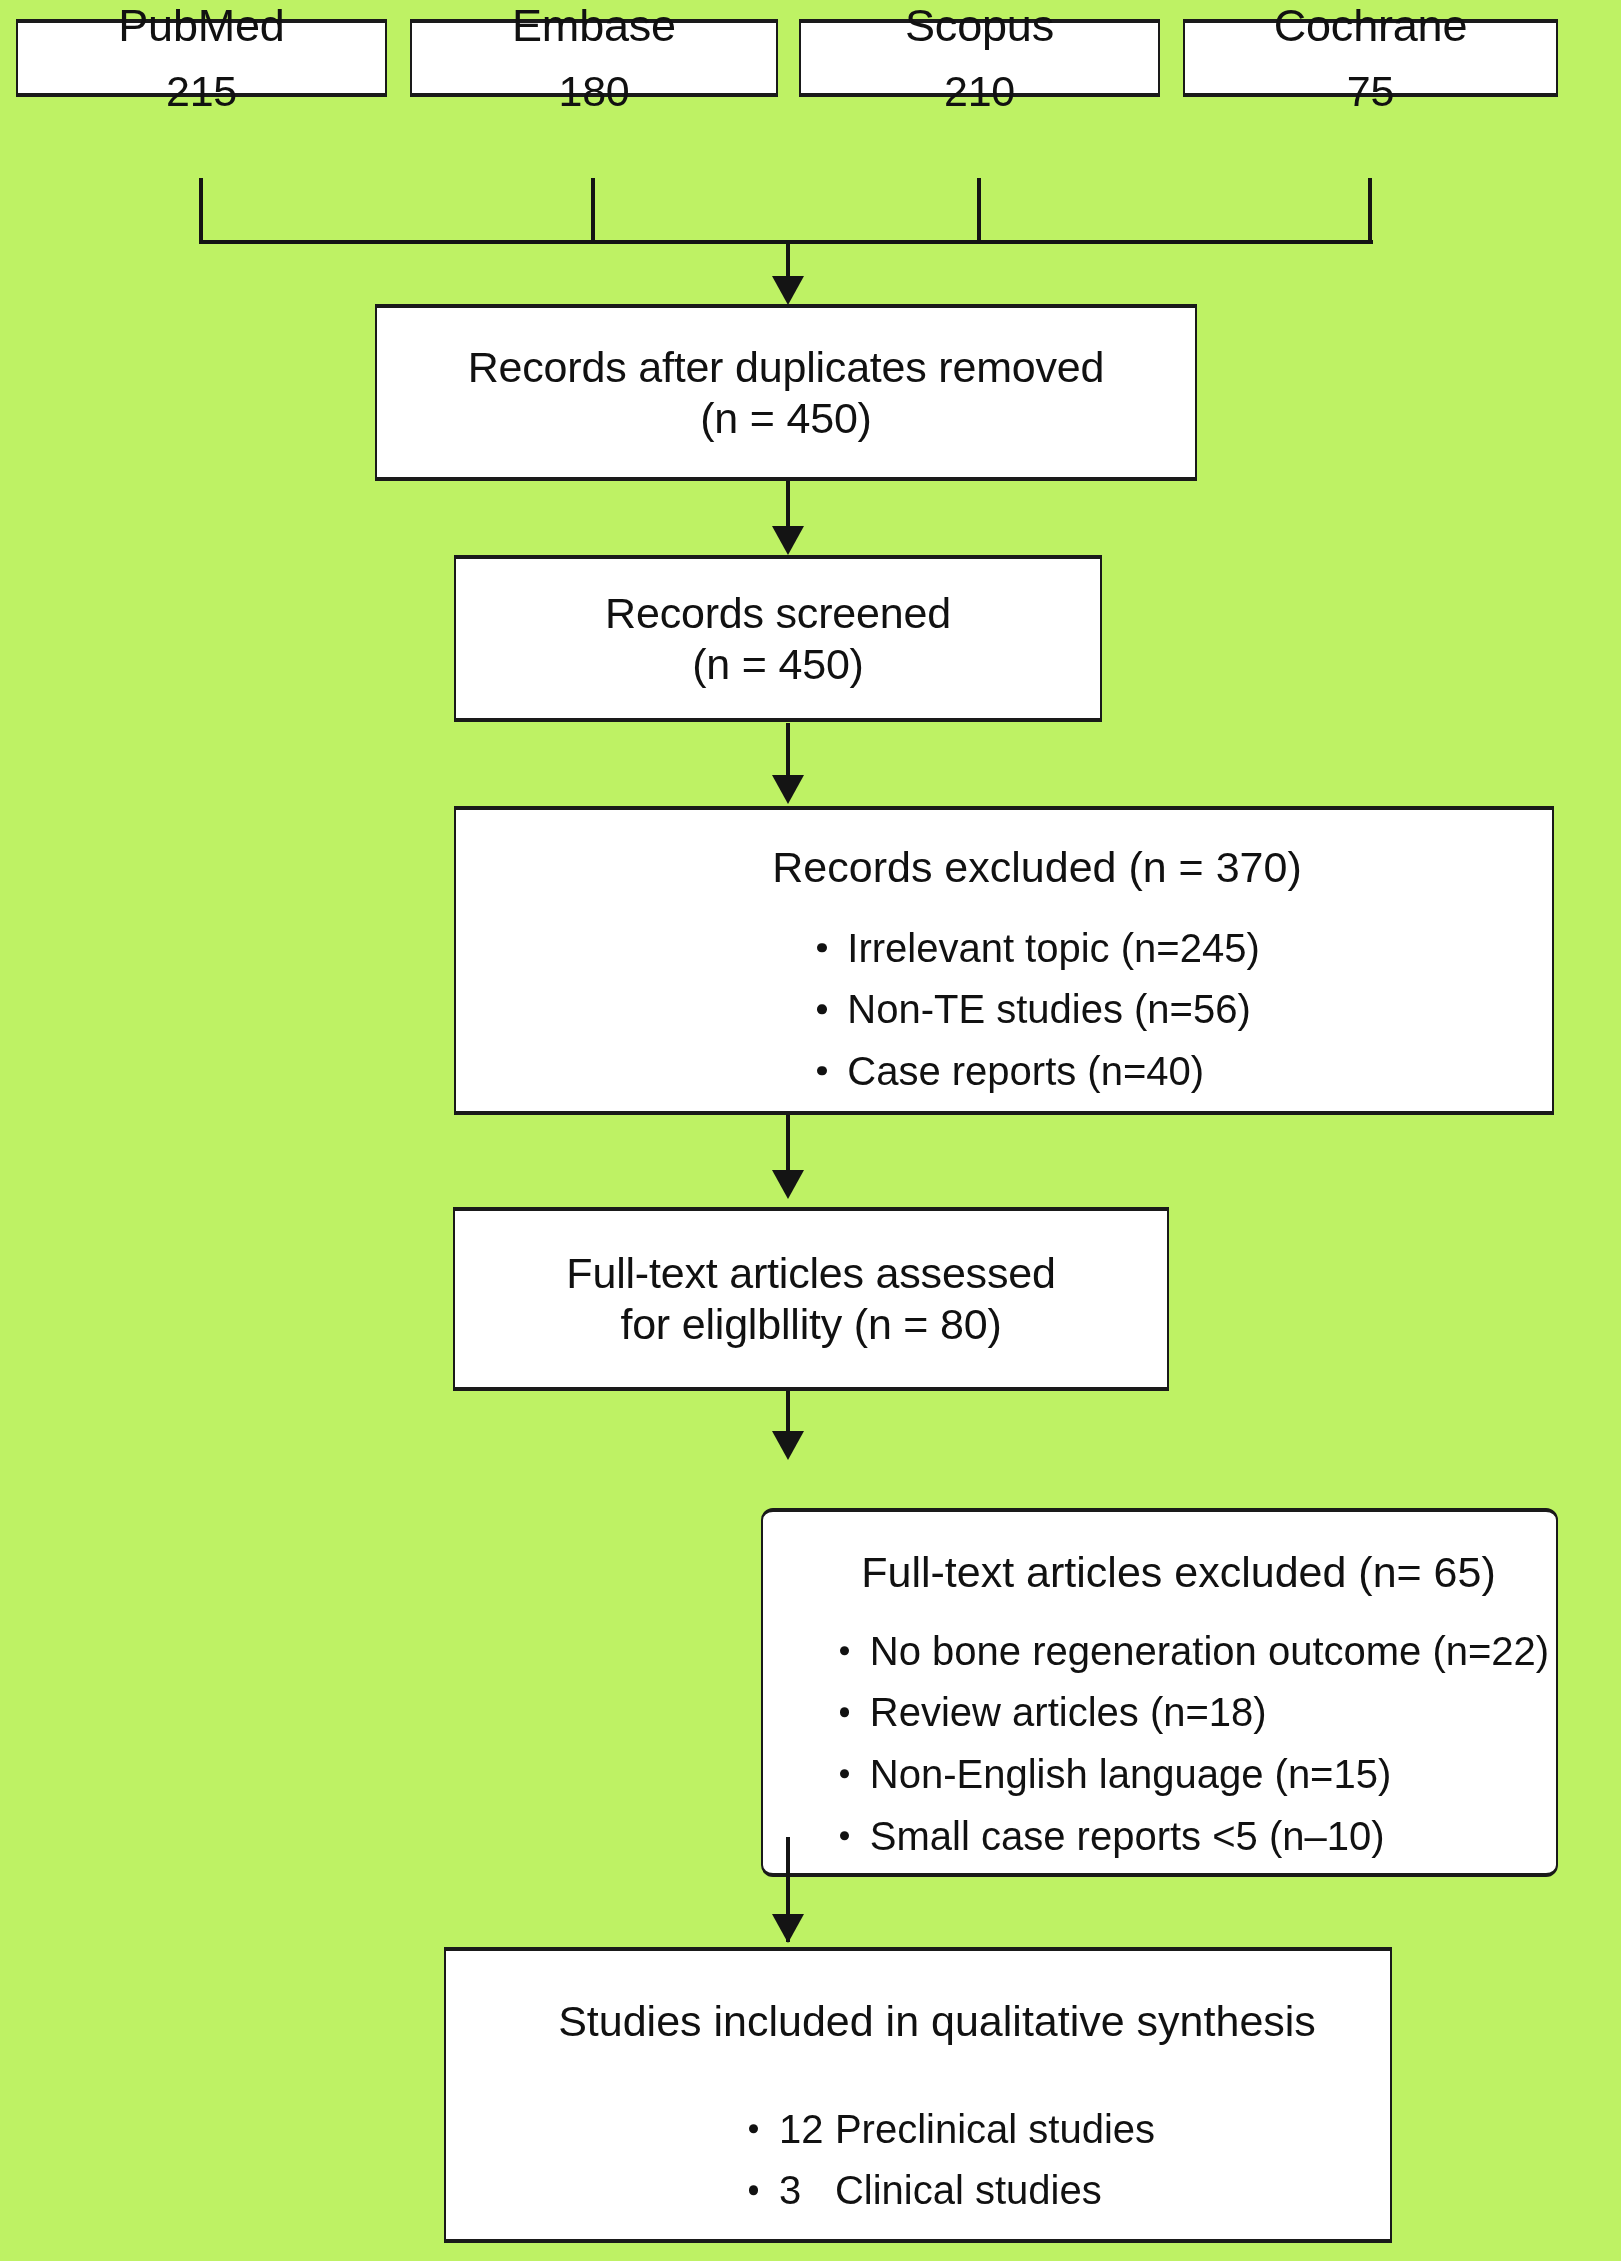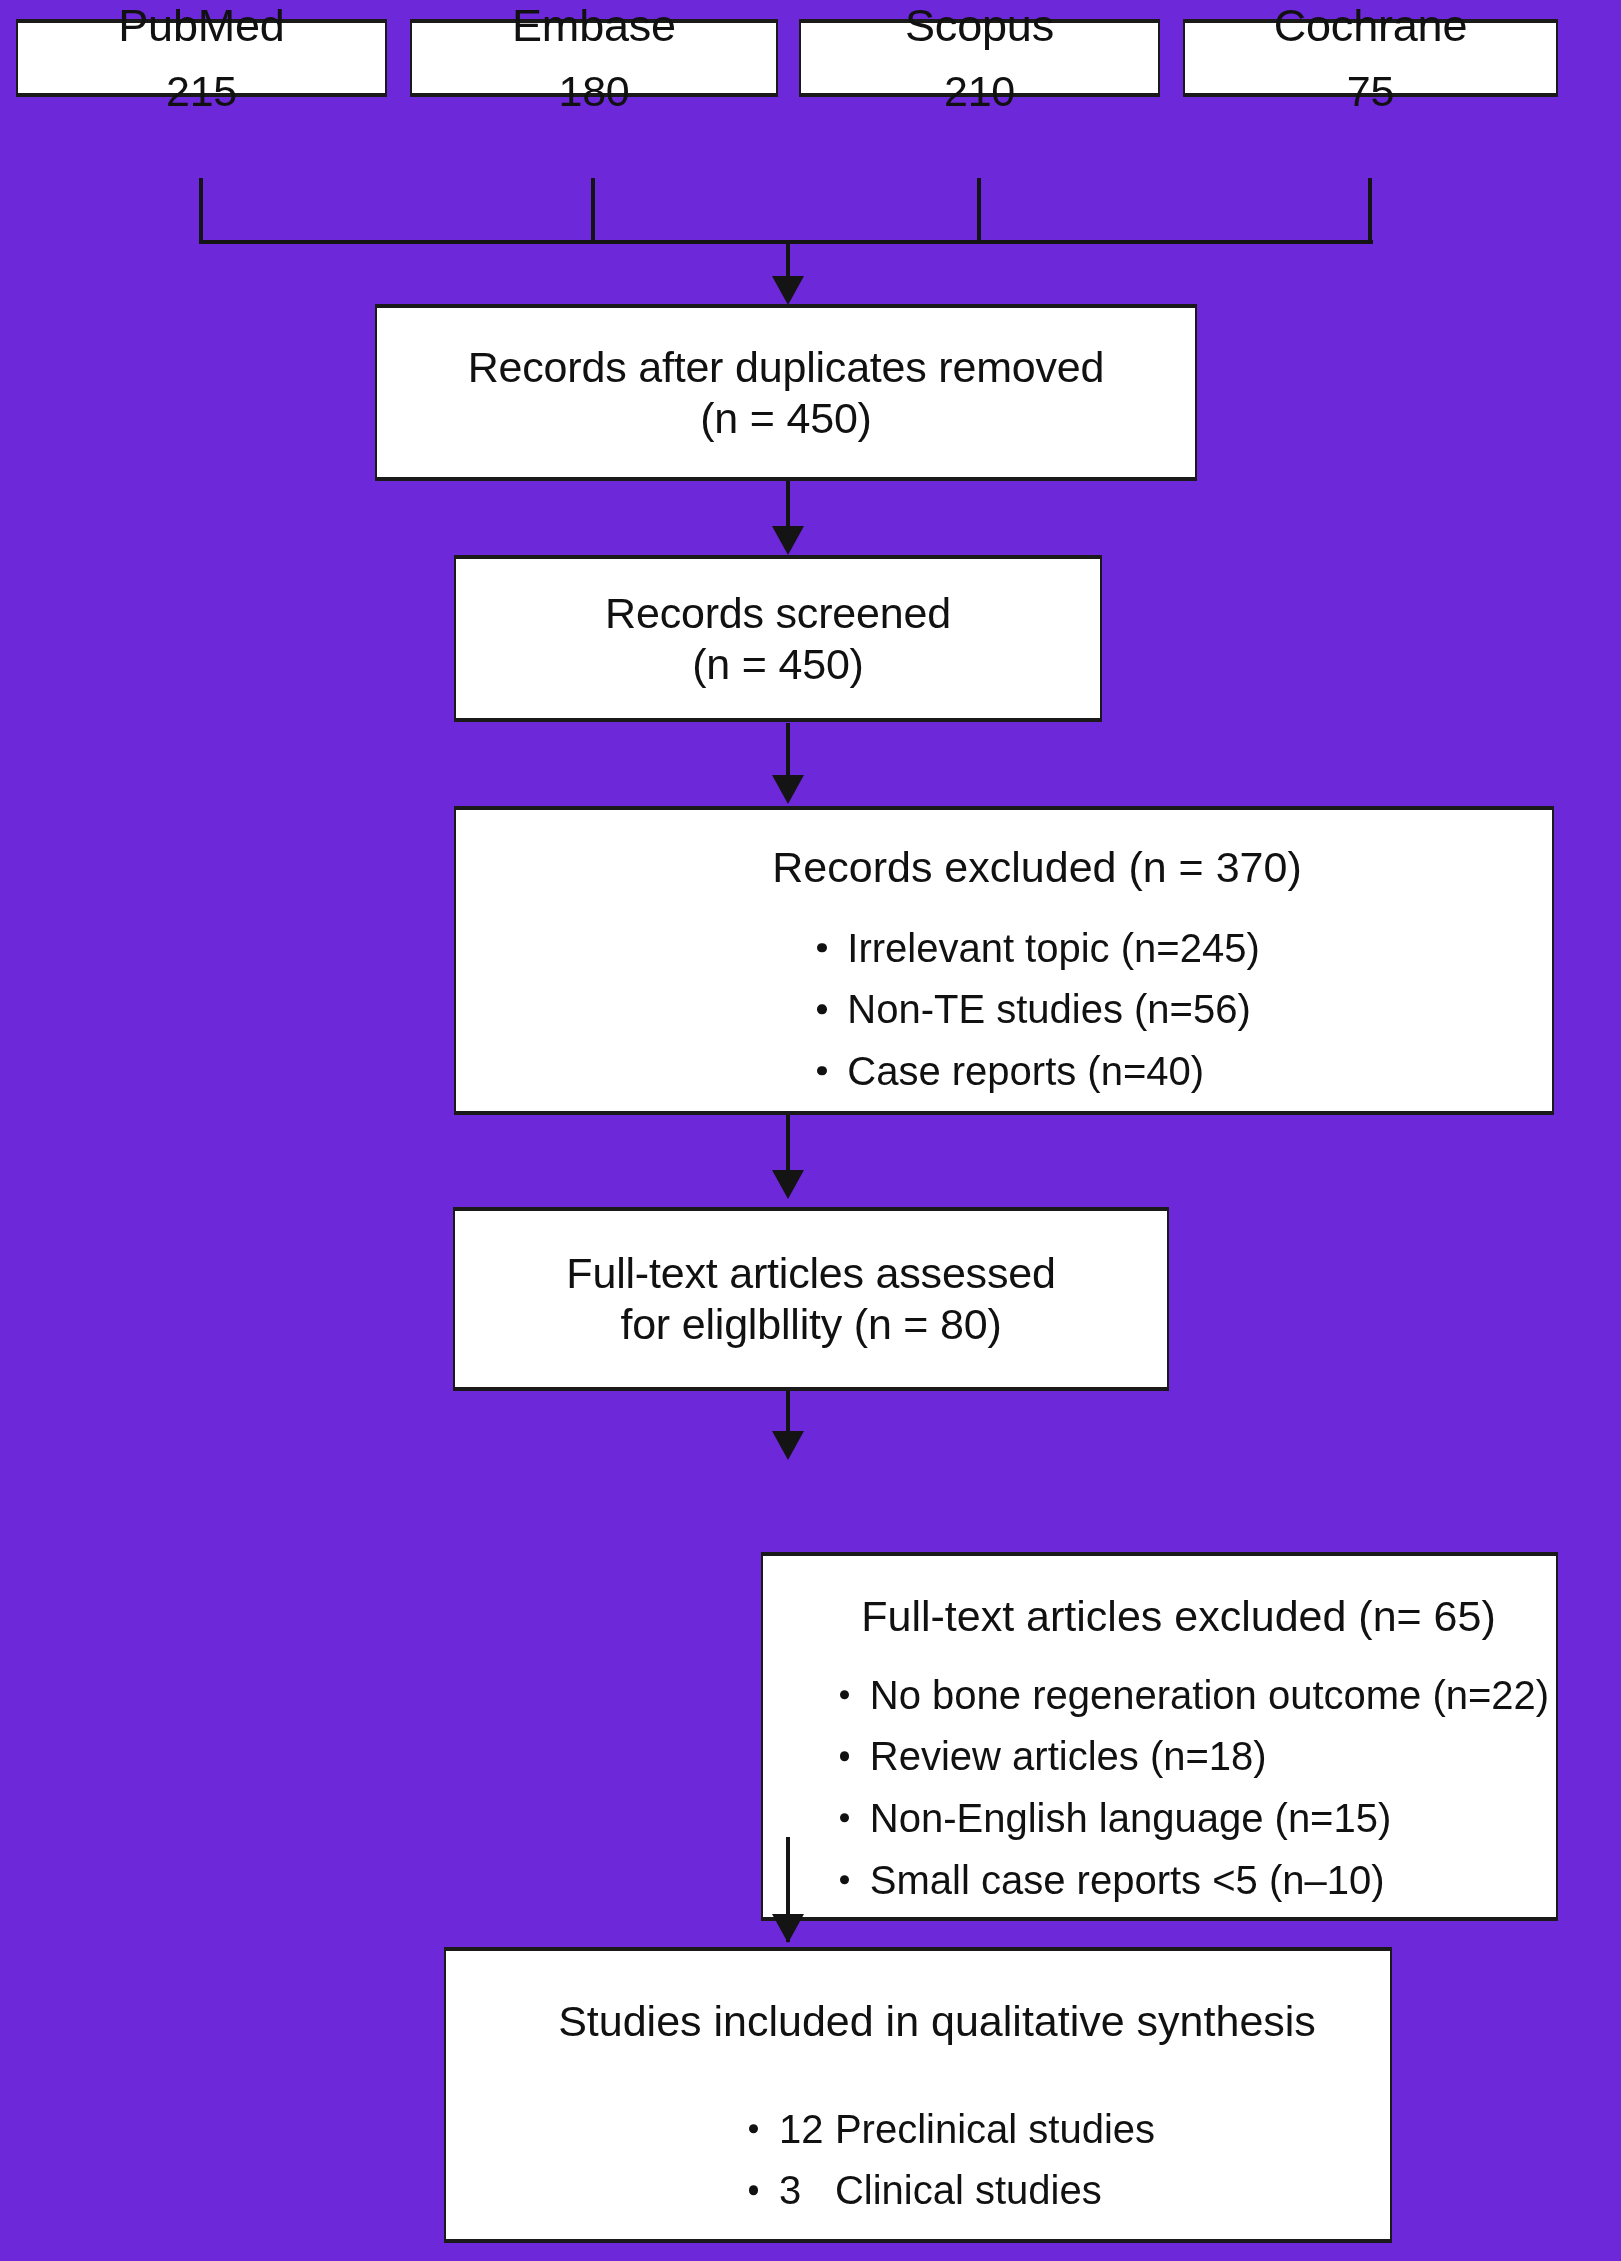--- a/index.html
+++ b/index.html
@@ -7,21 +7,21 @@
     padding: 0;
     background: #ffffff;
   }
   body {
     font-family: "Liberation Sans", "DejaVu Sans", sans-serif;
   }
   #page {
     position: relative;
     width: 1621px;
     height: 2261px;
-    background: #6d28d9;
+    background: #bef264;
     overflow: hidden;
   }
   
   .box {
     position: absolute;
     box-sizing: border-box;
     background: #ffffff;
     border: 2.2px solid #1a1a1a;
     border-top-width: 4.3px;
     border-bottom-width: 4.3px;
@@ -177,21 +177,21 @@
   <div class="arrowhead" style="left:772px; top:1170px;"></div>
 
   <div class="box align-center" style="left:453px; top:1207px; width:716px; height:184px;">
     <div class="line body-line">Full-text articles assessed</div>
     <div class="line body-line">for eliglbllity (n = 80)</div>
   </div>
 
   <div class="vline" style="left:786px; top:1391px; height:45px;"></div>
   <div class="arrowhead" style="left:772px; top:1431px;"></div>
 
-  <div class="box align-left" style="left:761px; top:1552px; width:797px; height:369px; padding-left:38px; justify-content:flex-start; padding-top:35px;">
+  <div class="box align-left" style="left:761px; top:1508px; width:797px; height:369px; padding-left:38px; justify-content:flex-start; padding-top:35px;border-radius:12px;">
     <div class="heading-line">Full-text articles excluded (n= 65)</div>
     <ul class="bul" style="margin-top:33px; padding-left:29px;">
       <li>No bone regeneration outcome (n=22)</li>
       <li>Review articles (n=18)</li>
       <li>Non-English language (n=15)</li>
       <li>Small case reports &lt;5 (n–10)</li>
     </ul>
   </div>
 
   <div class="vline" style="left:786px; top:1837px; height:105px;"></div>

